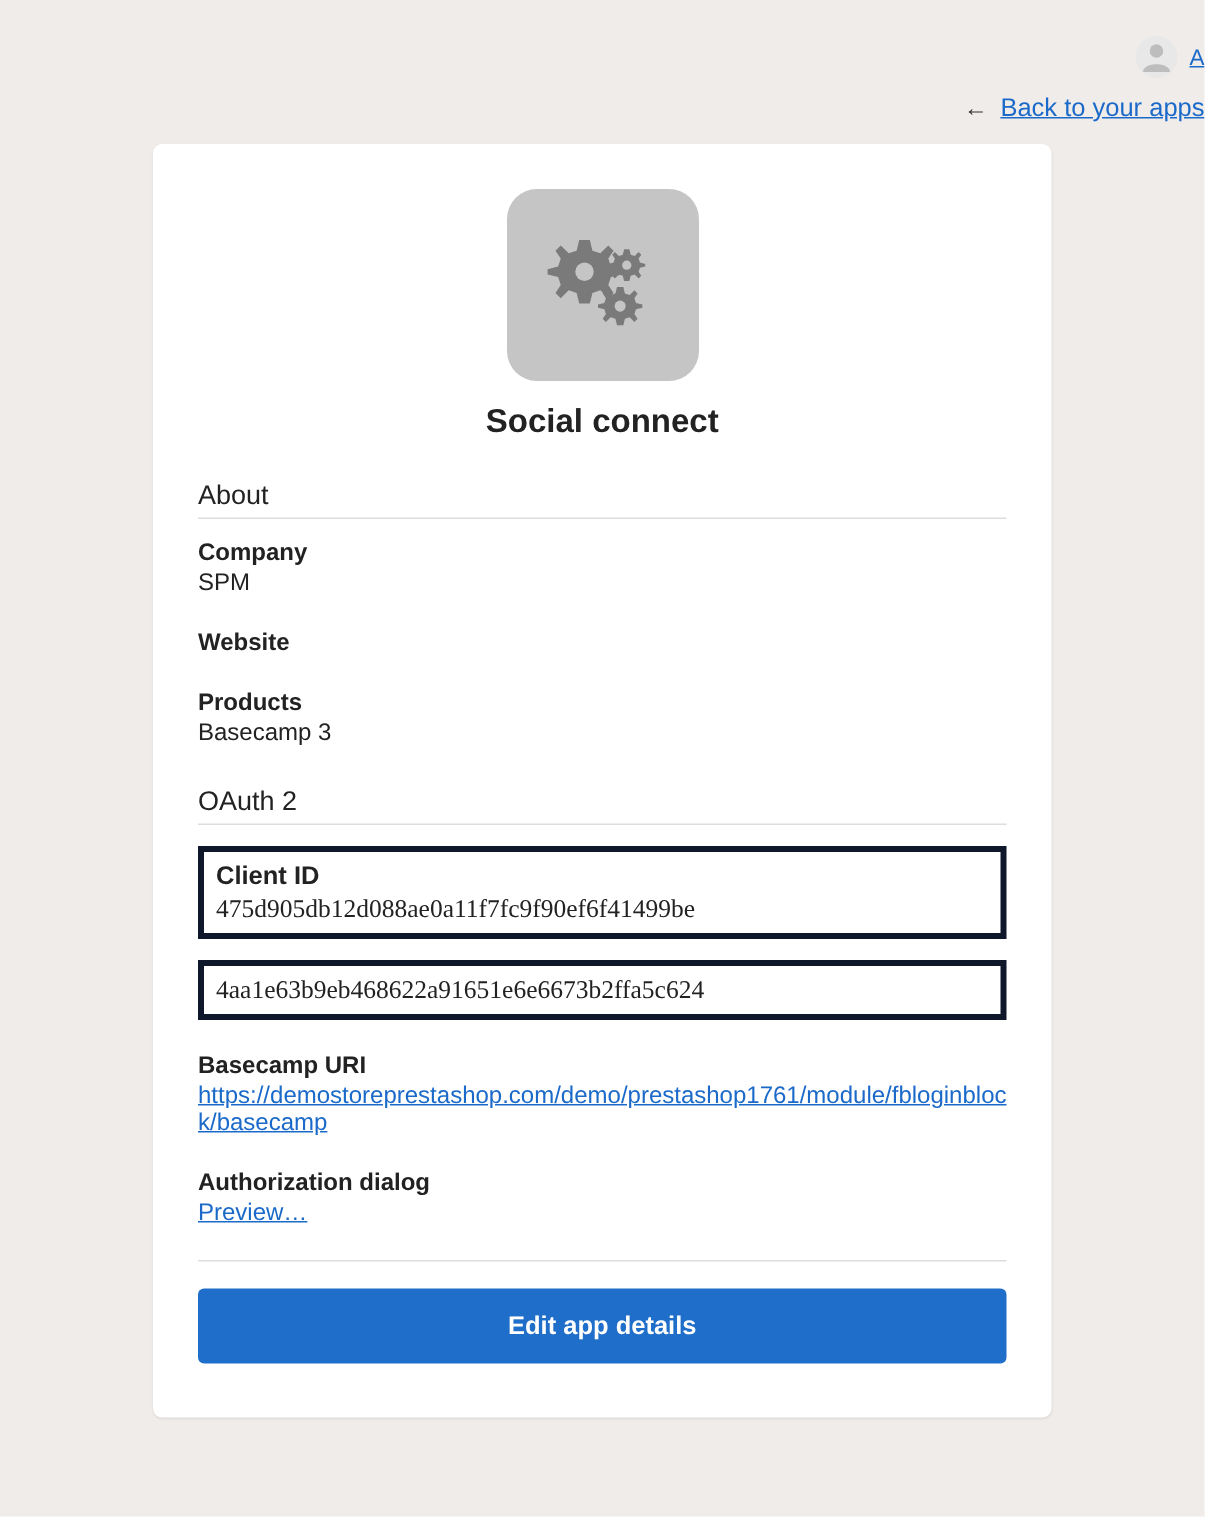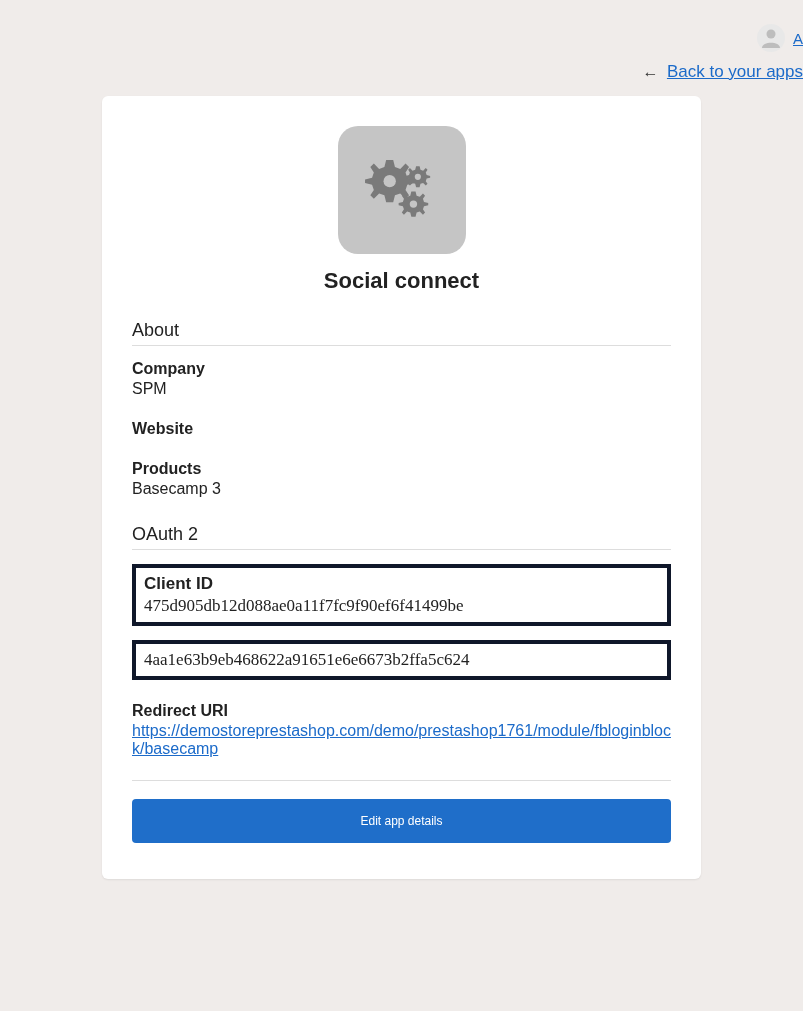--- a/index.html
+++ b/index.html
@@ -134,22 +134,22 @@
       margin: 22px 0 18px 0;
     }
     .primary-button {
       display: block;
       width: 100%;
       background: #1f6ec9;
       color: #fff;
       border: none;
       border-radius: 4px;
       padding: 15px 0;
-      font-size: 12px;
-      font-weight: 400;
+      font-size: 17px;
+      font-weight: 700;
       cursor: pointer;
       text-align: center;
     }
   </style>
 </head>
 <body>
 
 <div class="top-right">
   <span class="avatar">
     <svg viewBox="0 0 24 24">
@@ -210,23 +210,29 @@
   <div class="highlight">
     <div class="field-label">Client ID</div>
     <div class="field-value mono">475d905db12d088ae0a11f7fc9f90ef6f41499be</div>
   </div>
 
   <div class="highlight">
     <div class="field-value mono">4aa1e63b9eb468622a91651e6e6673b2ffa5c624</div>
   </div>
 
   <div class="field" style="margin-top:22px;">
-    <div class="field-label">Redirect URI</div>
+    <div class="field-label">Basecamp URI</div>
     <div class="field-value">
       <a href="#" class="link">https://demostoreprestashop.com/demo/prestashop1761/module/fbloginblock/basecamp</a>
     </div>
   </div>
 
+  <div class="field">
+    <div class="field-label">Authorization dialog</div>
+    <div class="field-value">
+      <a href="#" class="link">Preview…</a>
+    </div>
+  </div>
 
   <hr class="divider">
 
   <button class="primary-button">Edit app details</button>
 </div>
 
 </body></html>

